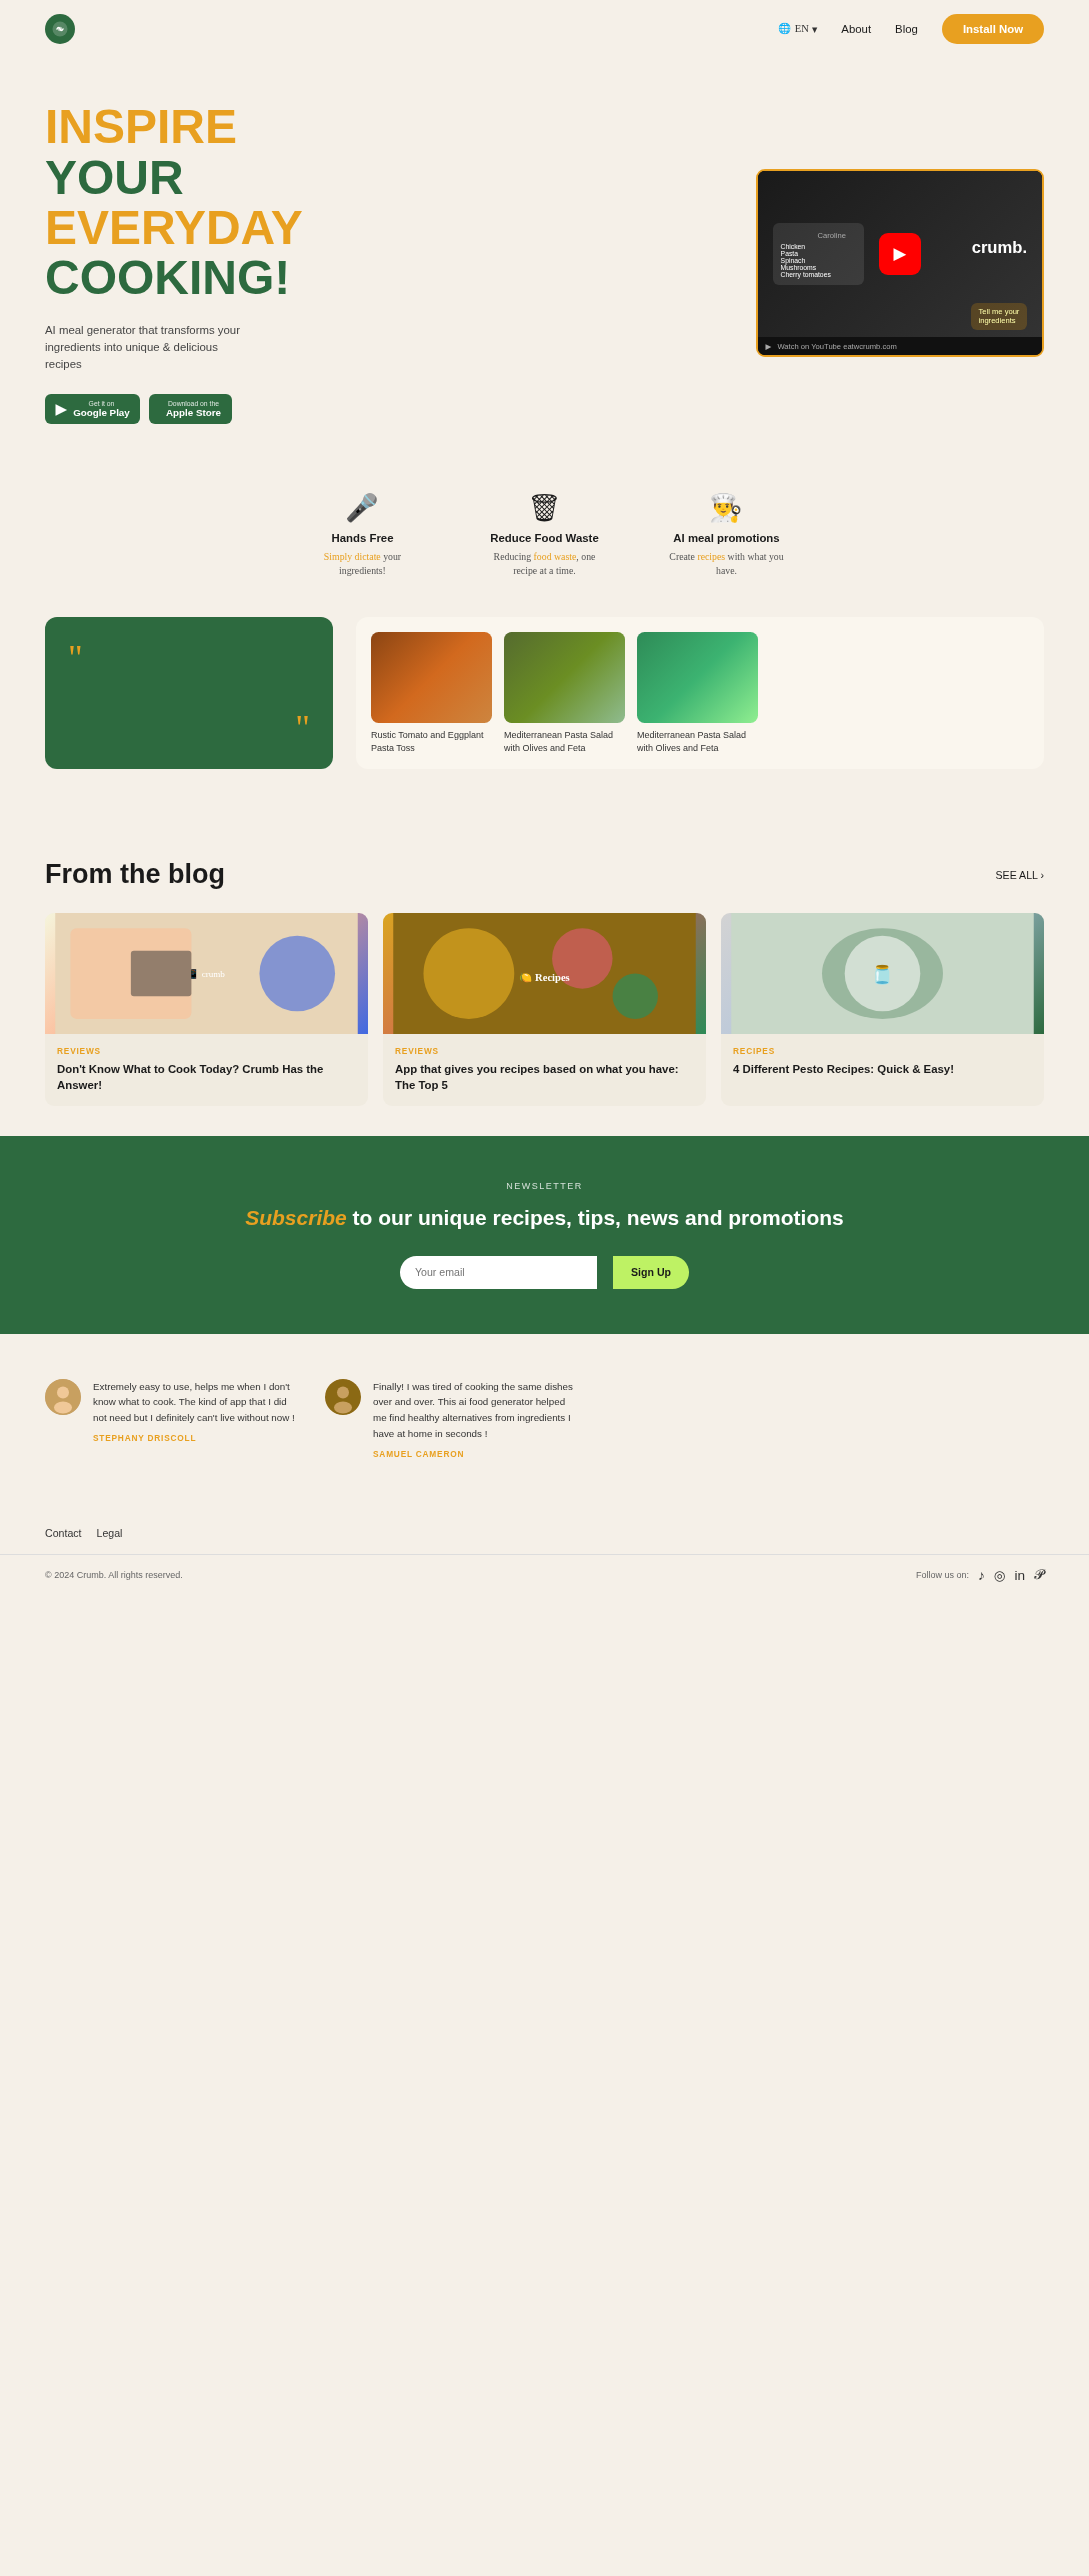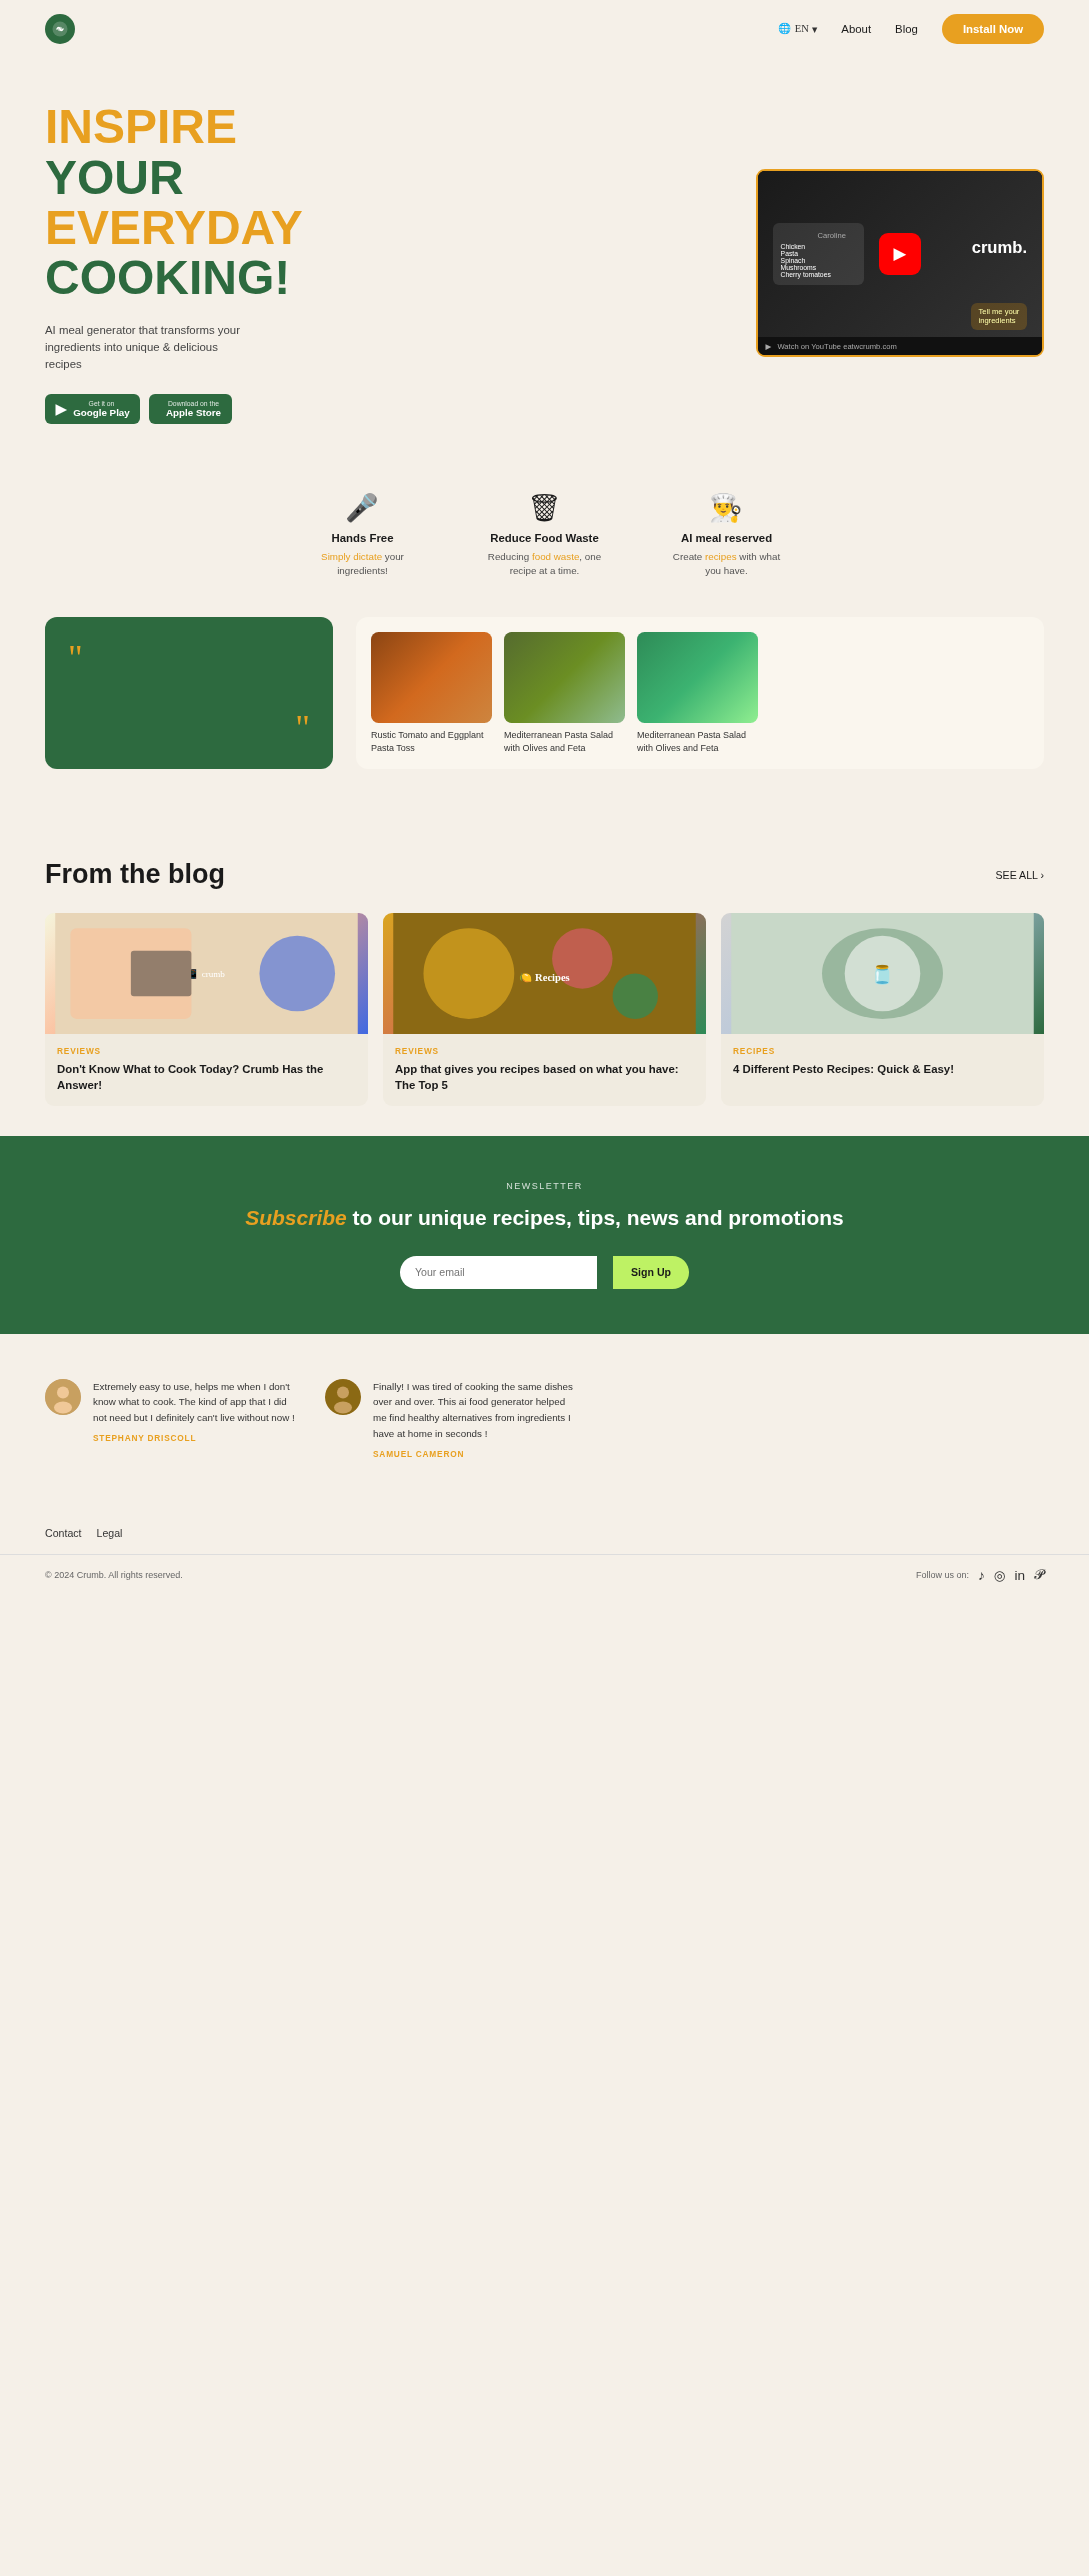--- a/index.html
+++ b/index.html
@@ -76,21 +76,21 @@
     }
 
     
     .features {
       display: flex; justify-content: center; gap: 61px;
       padding: 38px 45px; text-align: center;
     }
     .feature-item { max-width: 121px; }
     .feature-icon { font-size: 27px; margin-bottom: 7.6px; }
     .feature-title { font-size: 11.4px; font-weight: 700; margin-bottom: 6px; font-family: sans-serif; }
-    .feature-desc { font-size: 9.8px; color: #555; line-height: 1.5; font-family: Liberation Sans, sans-serif; }
+    .feature-desc { font-size: 9.8px; color: #555; line-height: 1.5; font-family: Liberation Serif, serif; }
     .feature-desc .highlight { color: #e8a020; }
 
     
     .demo-section {
       display: flex; padding: 0 45px 45px; gap: 23px; align-items: stretch; overflow: hidden;
     }
     .demo-left {
       background: #2d6a3f; border-radius: 12px; padding: 38px 30px;
       flex: 0 0 288px; color: white; display: flex; align-items: center; justify-content: center;
       position: relative;
@@ -266,21 +266,21 @@
   </div>
   <div class="feature-item">
     <div class="feature-icon">🗑</div>
     <div class="feature-title">Reduce Food Waste</div>
     <div class="feature-desc">
       Reducing <span class="highlight">food waste</span>, one recipe at a time.
     </div>
   </div>
   <div class="feature-item">
     <div class="feature-icon">👨‍🍳</div>
-    <div class="feature-title">AI meal reserved</div>
+    <div class="feature-title">AI meal promotions</div>
     <div class="feature-desc">
       Create <span class="highlight">recipes</span> with what you have.
     </div>
   </div>
 </section>
 
 <section class="demo-section">
   <div class="demo-left">
     <div class="quote-marks">"</div>
     <div class="quote-marks-bottom">"</div>

